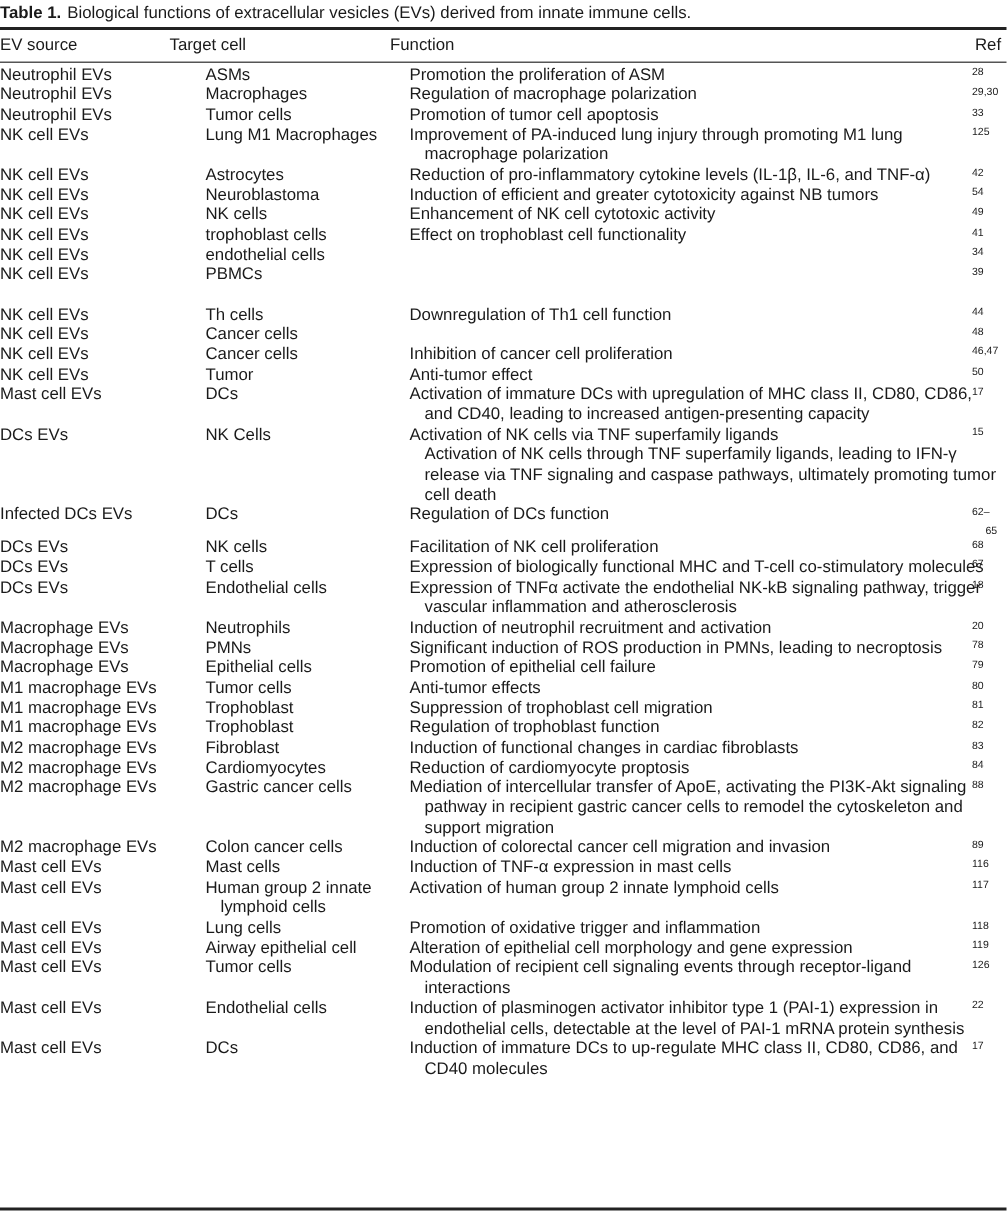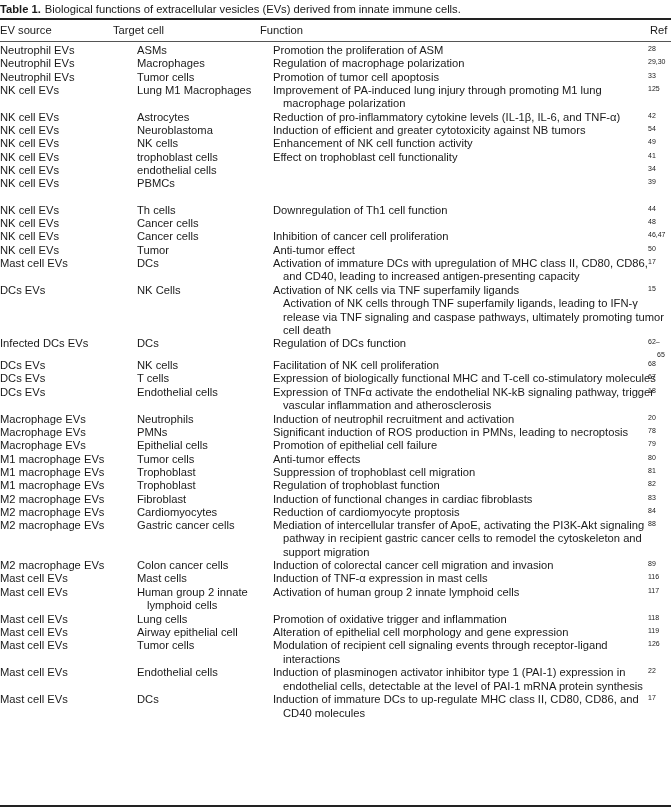--- a/index.html
+++ b/index.html
@@ -102,21 +102,21 @@
         <span class="wrap">Neuroblastoma</span>
       </div>
       <div class="c3"><span>Induction of efficient and greater cytotoxicity against NB tumors</span></div>
       <div class="c4"><span>54</span></div>
     </div>
     <div class="row" style="min-height: 13px;">
       <div class="c1">NK cell EVs</div>
       <div class="c2">
         <span class="wrap">NK cells</span>
       </div>
-      <div class="c3"><span>Enhancement of NK cell function activity</span></div>
+      <div class="c3"><span>Enhancement of NK cell cytotoxic activity</span></div>
       <div class="c4"><span>49</span></div>
     </div>
     <div class="row" style="min-height: 13px;">
       <div class="c1">NK cell EVs</div>
       <div class="c2">
         <span class="wrap">trophoblast cells</span>
       </div>
       <div class="c3"><span>Effect on trophoblast cell functionality</span></div>
       <div class="c4"><span>41</span></div>
     </div>

